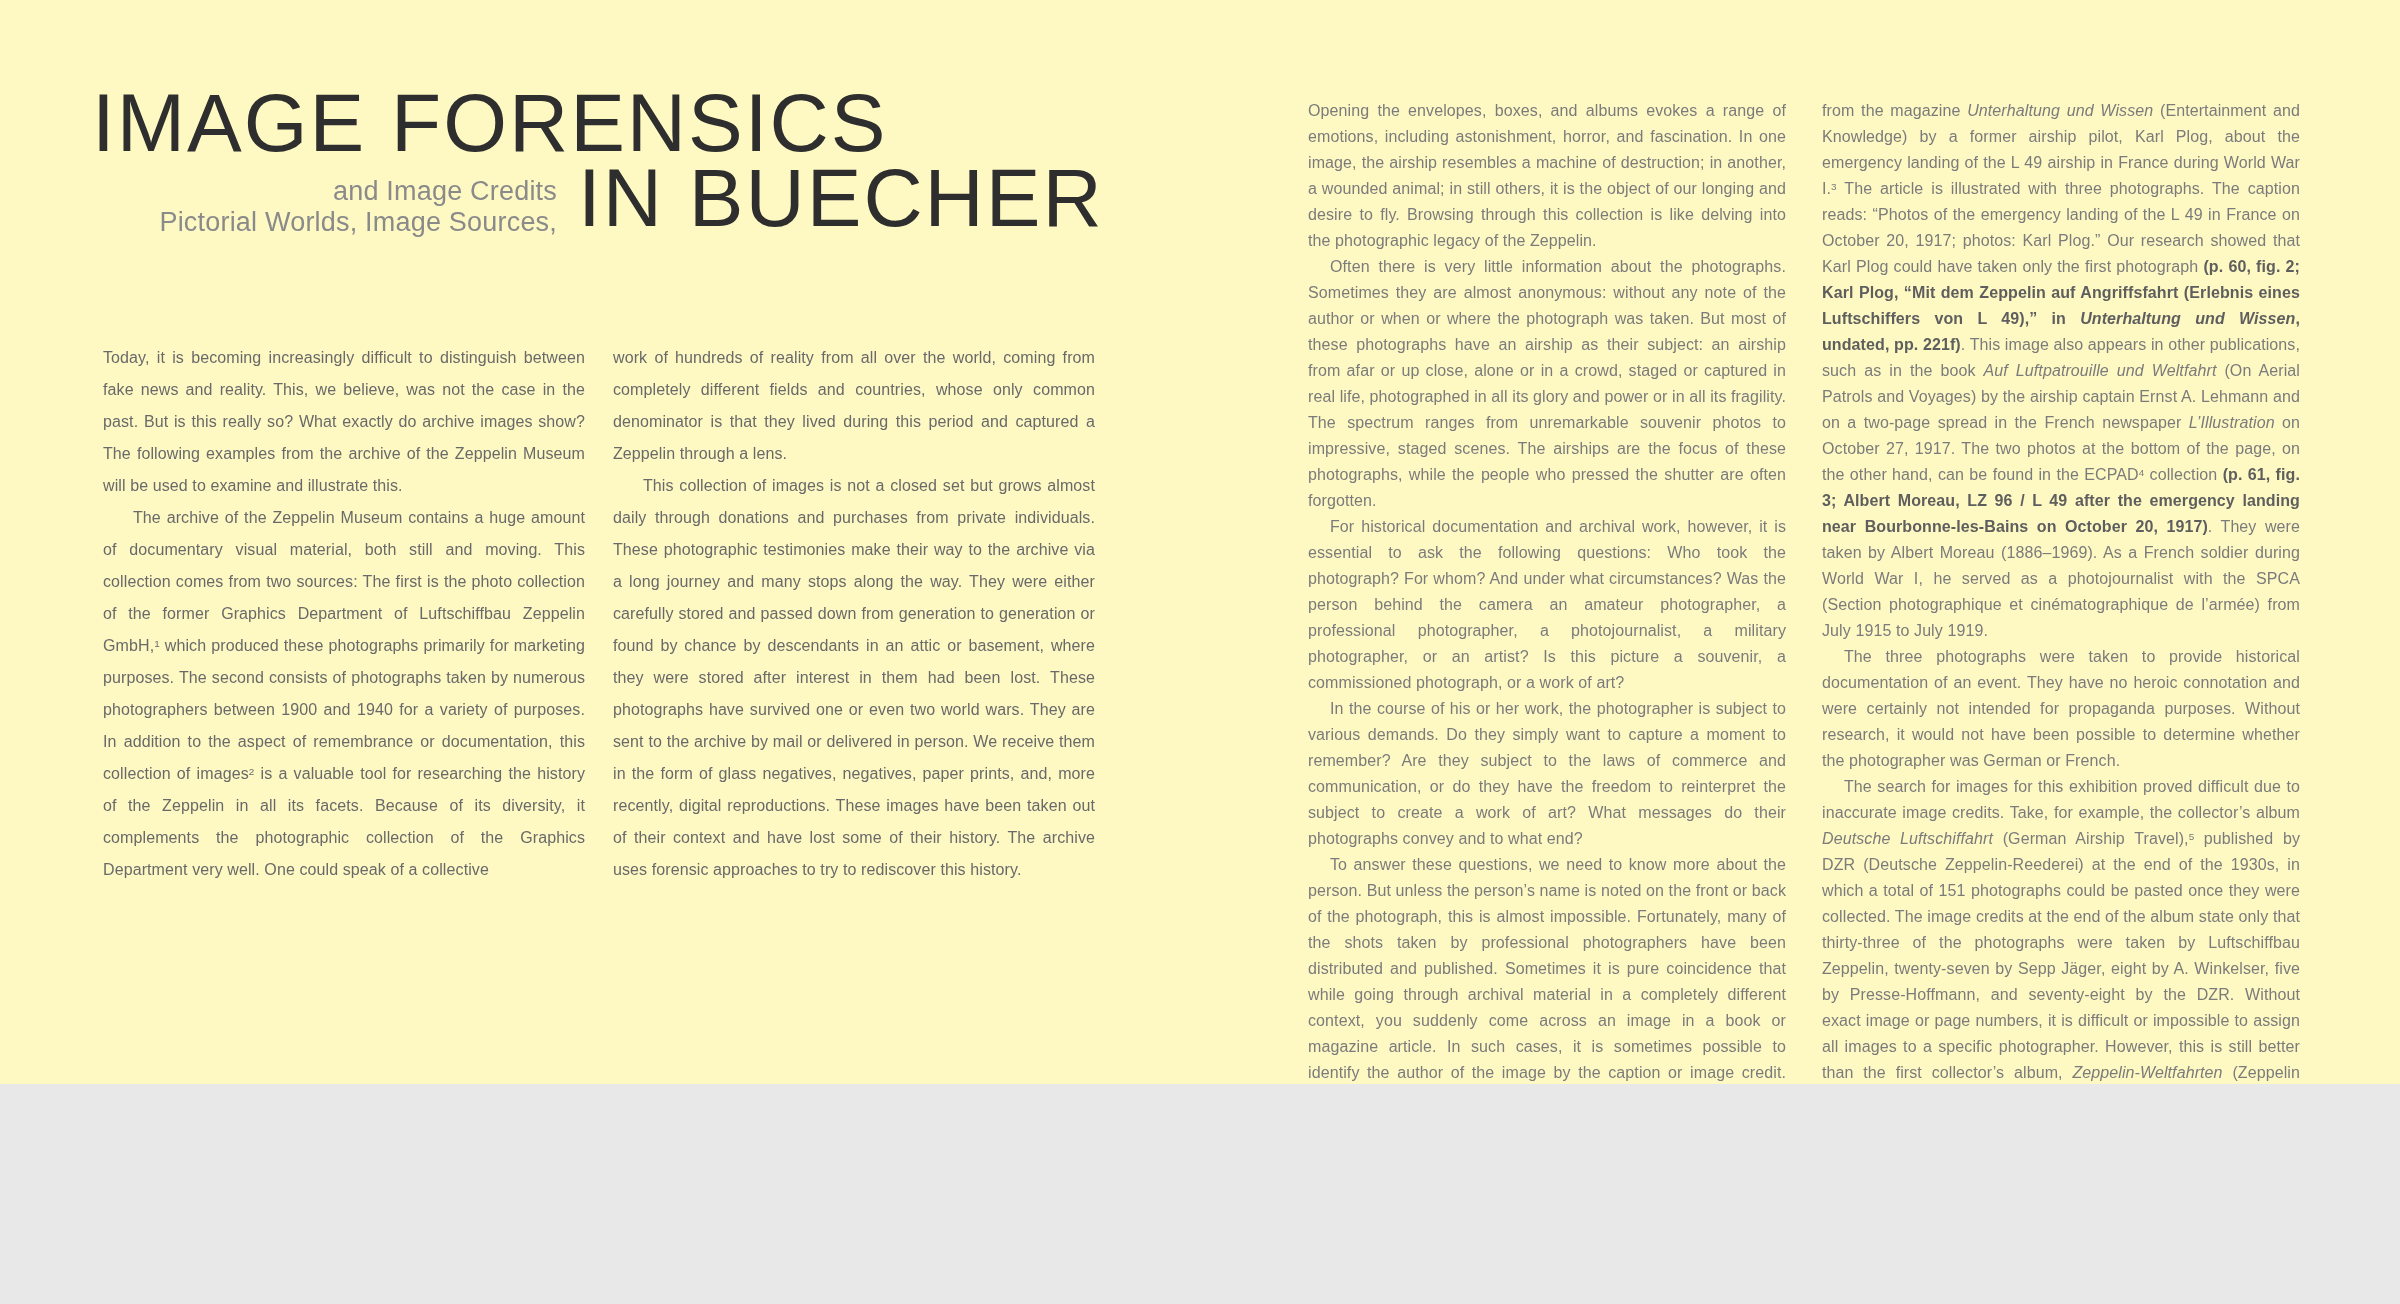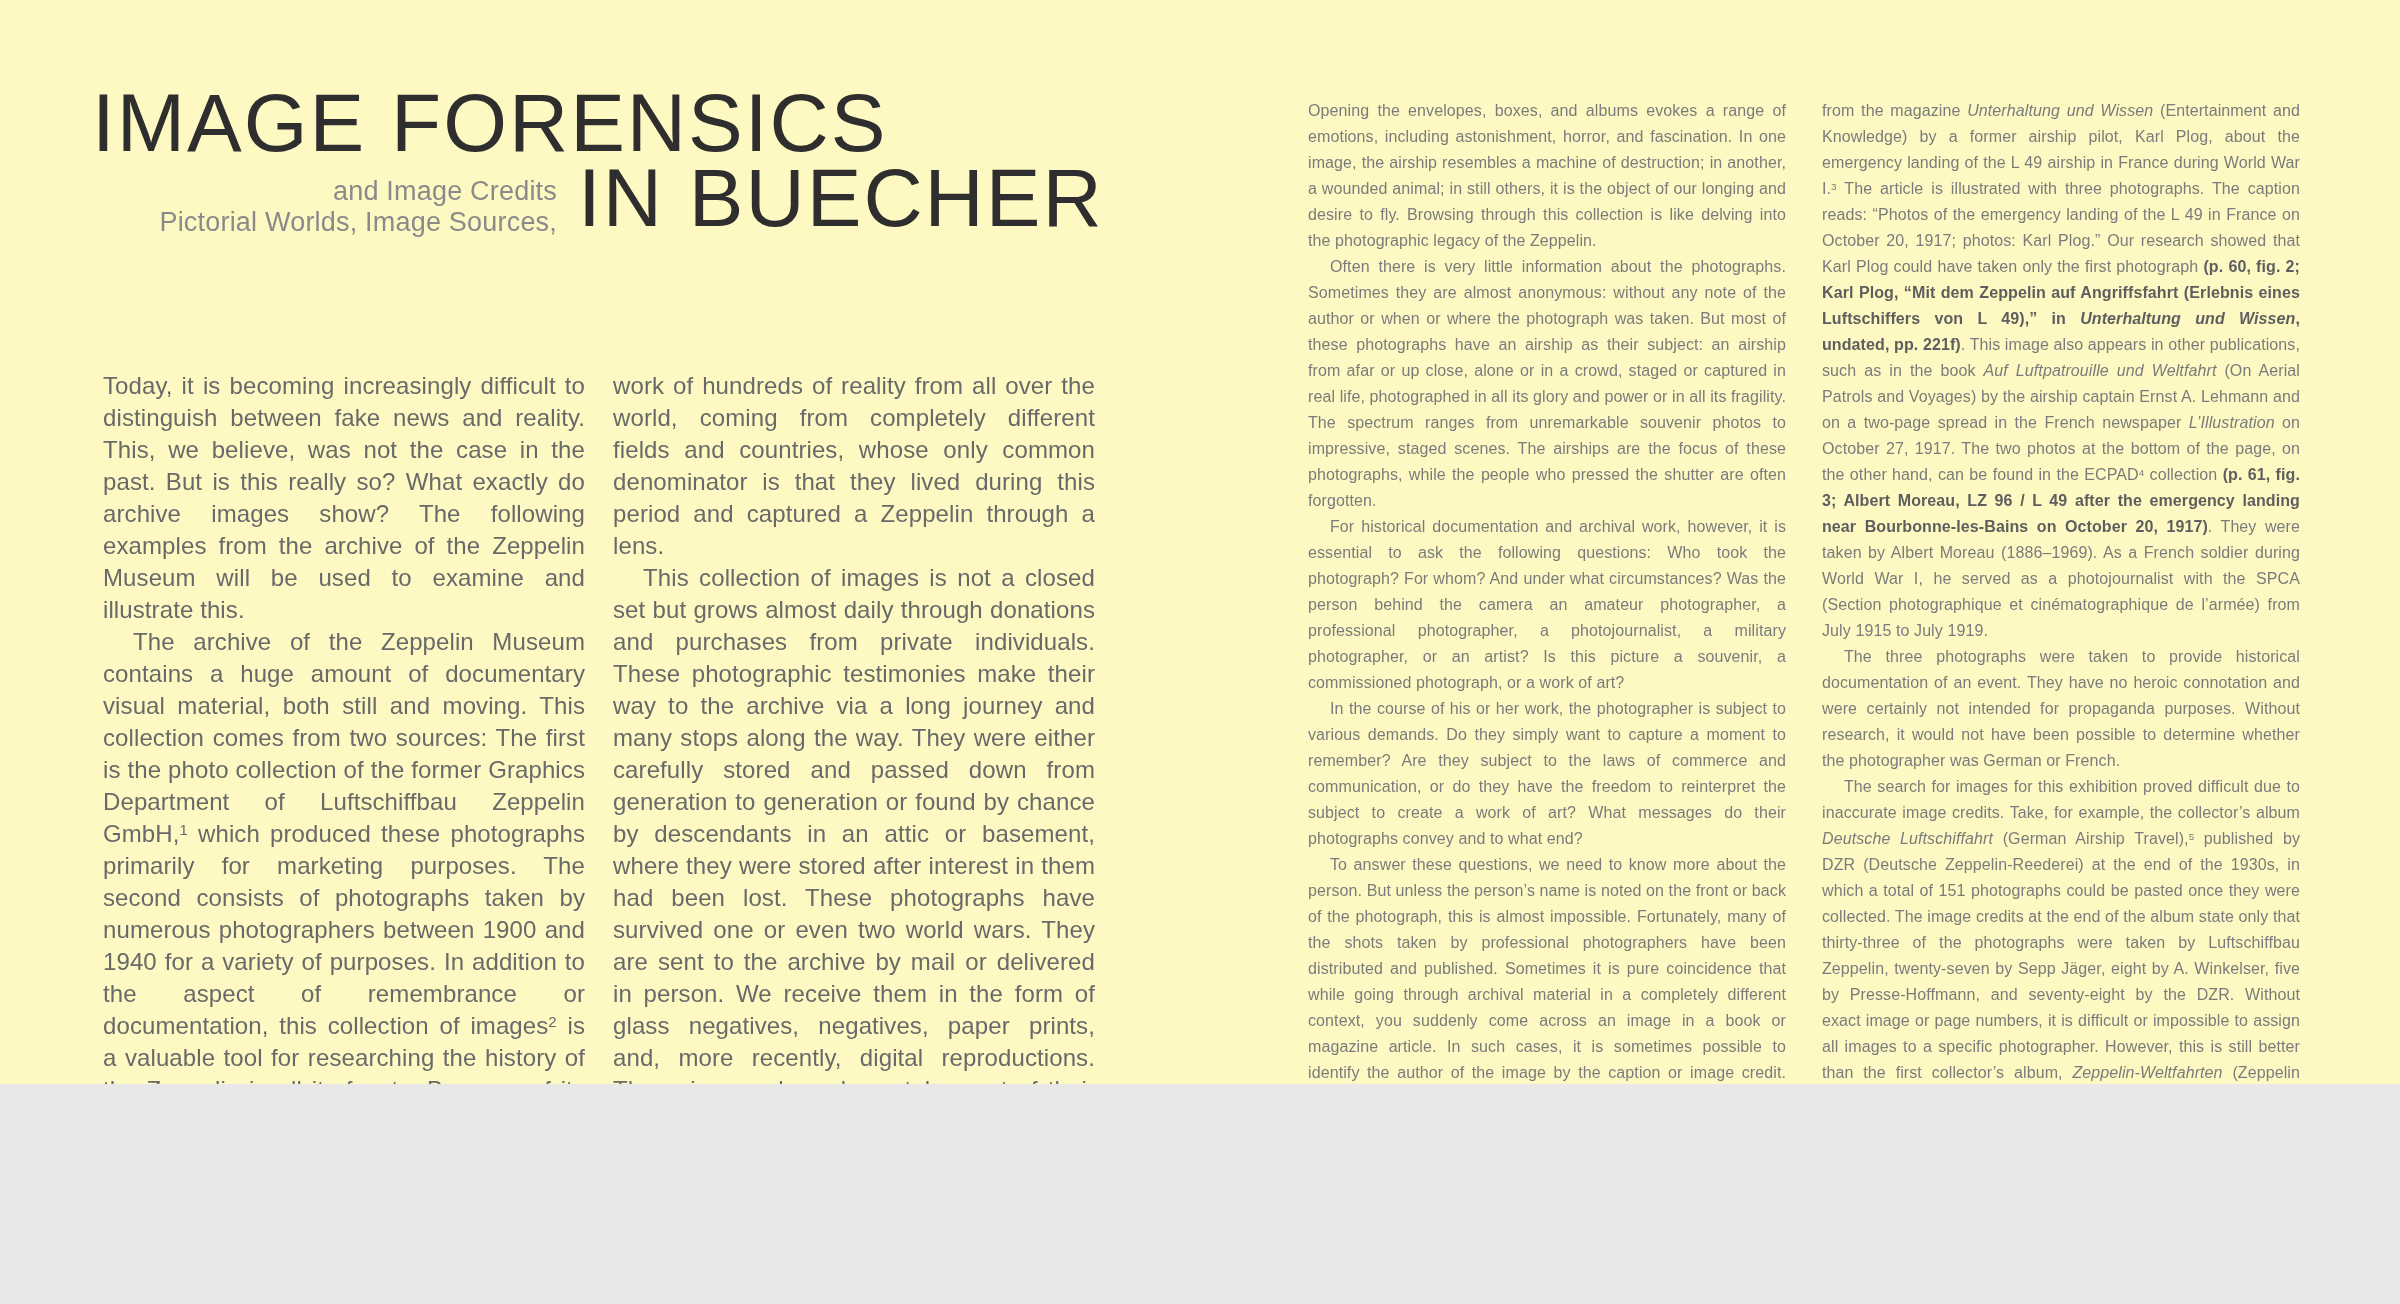--- a/index.html
+++ b/index.html
@@ -27,25 +27,24 @@
     left:0;top:176px;width:557px;
     text-align:right;
     font-size:27px;line-height:31px;
     color:#8a8a8a;
     letter-spacing:0.2px;
   }
   
   .col{position:absolute;}
   .left-col{
     width:482px;
-    font-size:24px;line-height:32px;
+    font-size:16px;line-height:32px;
     text-align:justify;
     color:#696969;
     letter-spacing:0.1px;
-    margin-top:28px;
   }
   .lcol1{left:103px;top:342px;}
   .lcol2{left:613px;top:342px;}
   .right-col{
     width:478px;
     font-size:16px;line-height:26px;
     text-align:justify;
     color:#7b7b7b;
     letter-spacing:0.1px;
   }

